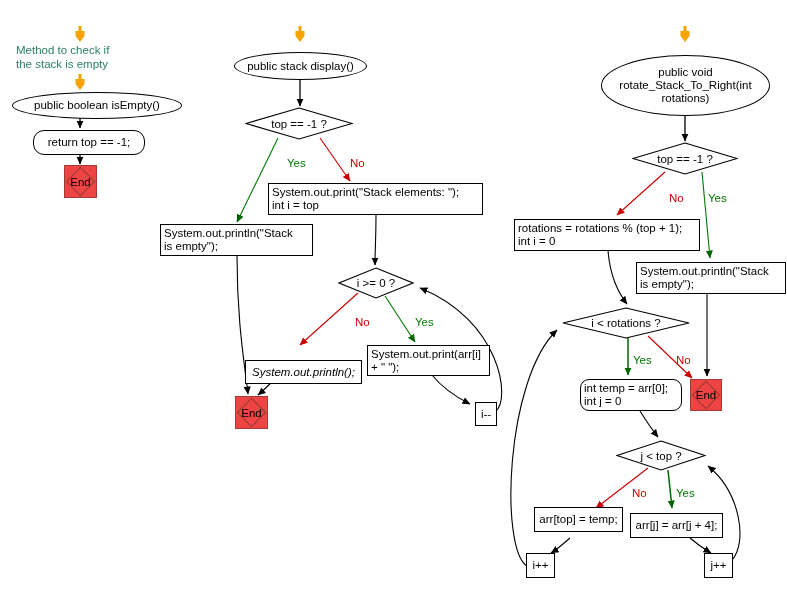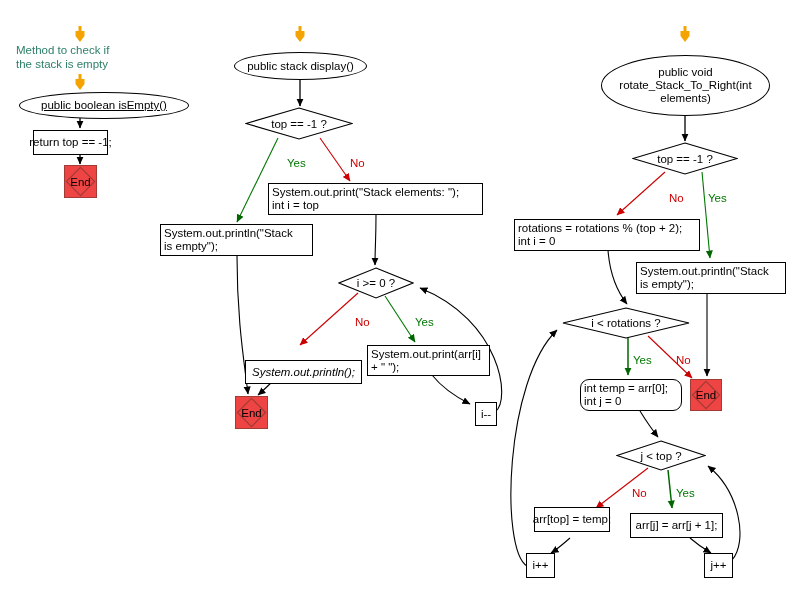--- a/index.html
+++ b/index.html
@@ -194,23 +194,23 @@
 the stack is empty</div>
 
   <div class="startmark" style="left:74px; top:74px;">
     <svg width="12" height="16" viewBox="0 0 12 16" xmlns="http://www.w3.org/2000/svg">
       <rect x="4.5" y="0" width="3" height="5" fill="#f5a300"></rect>
       <rect x="1.5" y="5" width="9" height="5" fill="#f5a300"></rect>
       <path d="M1.5,10 L10.5,10 L6,16 z" fill="#f5a300"></path>
     </svg>
   </div>
 
-  <div class="node oval" style="left:19px; top:92px; width:170px; height:27px;text-decoration:underline;">public boolean isEmpty()</div>
-
-  <div class="node proc" style="left:33px; top:130px; width:75px; height:25px; display:flex; align-items:center; justify-content:center;">return top == -1;</div>
+  <div class="node oval" style="left:12px; top:92px; width:170px; height:27px;">public boolean isEmpty()</div>
+
+  <div class="node proc" style="left:33px; top:130px; width:112px; height:25px; display:flex; align-items:center; justify-content:center;border-radius:11px;">return top == -1;</div>
 
   <div class="endnode" style="left:64px; top:165px; width:33px; height:33px;">
     <svg class="dia" viewBox="0 0 33 33" xmlns="http://www.w3.org/2000/svg">
         <path d="M16.5,1.5 L31.5,16.5 L16.5,31.5 L1.5,16.5 z" fill="none" stroke="#a03b35" stroke-width="1.2"></path>
       </svg>
     <div class="lbl">End</div>
   </div>
 
   <div class="startmark" style="left:294px; top:26px;">
     <svg width="12" height="16" viewBox="0 0 12 16" xmlns="http://www.w3.org/2000/svg">
@@ -265,33 +265,33 @@
   <div class="startmark" style="left:679px; top:26px;">
     <svg width="12" height="16" viewBox="0 0 12 16" xmlns="http://www.w3.org/2000/svg">
       <rect x="4.5" y="0" width="3" height="5" fill="#f5a300"></rect>
       <rect x="1.5" y="5" width="9" height="5" fill="#f5a300"></rect>
       <path d="M1.5,10 L10.5,10 L6,16 z" fill="#f5a300"></path>
     </svg>
   </div>
 
   <div class="node oval" style="left:601px; top:55px; width:169px; height:61px;">public void
 rotate_Stack_To_Right(int
-elements)</div>
+rotations)</div>
 
   <div class="diamond-wrap" style="left:632px; top:142px; width:106px; height:33px;">
     <svg width="106" height="33" viewBox="0 0 106 33" xmlns="http://www.w3.org/2000/svg">
         <path d="M53,1 L105,16.5 L53,32 L1,16.5 z" fill="#ffffff" stroke="#000000" stroke-width="1.1"></path>
       </svg>
     <div class="diamond-label">top == -1 ?</div>
   </div>
 
   <div class="edgelabel lbl-no" style="left:669px; top:192px;">No</div>
   <div class="edgelabel lbl-yes" style="left:708px; top:192px;">Yes</div>
 
-  <div class="node proc" style="left:514px; top:219px; width:186px; height:32px;">rotations = rotations % (top + 2);
+  <div class="node proc" style="left:514px; top:219px; width:186px; height:32px;">rotations = rotations % (top + 1);
 int i = 0</div>
 
   <div class="node proc" style="left:636px; top:262px; width:150px; height:32px;">System.out.println("Stack
 is empty");</div>
 
   <div class="diamond-wrap" style="left:562px; top:307px; width:128px; height:32px;">
     <svg width="128" height="32" viewBox="0 0 128 32" xmlns="http://www.w3.org/2000/svg">
         <path d="M64,1 L127,16 L64,31 L1,16 z" fill="#ffffff" stroke="#000000" stroke-width="1.1"></path>
       </svg>
     <div class="diamond-label">i &lt; rotations ?</div>
@@ -313,21 +313,21 @@
   <div class="diamond-wrap" style="left:616px; top:440px; width:90px; height:31px;">
     <svg width="90" height="31" viewBox="0 0 90 31" xmlns="http://www.w3.org/2000/svg">
         <path d="M45,1 L89,15.5 L45,30 L1,15.5 z" fill="#ffffff" stroke="#000000" stroke-width="1.1"></path>
       </svg>
     <div class="diamond-label">j &lt; top ?</div>
   </div>
 
   <div class="edgelabel lbl-no" style="left:632px; top:487px;">No</div>
   <div class="edgelabel lbl-yes" style="left:676px; top:487px;">Yes</div>
 
-  <div class="node proc" style="left:534px; top:507px; width:76px; height:25px; display:flex; align-items:center; justify-content:center;">arr[top] = temp;</div>
-
-  <div class="node proc" style="left:630px; top:513px; width:93px; height:25px; display:flex; align-items:center; justify-content:center;">arr[j] = arr[j + 1];</div>
+  <div class="node proc" style="left:534px; top:507px; width:89px; height:25px; display:flex; align-items:center; justify-content:center;">arr[top] = temp;</div>
+
+  <div class="node proc" style="left:630px; top:513px; width:93px; height:25px; display:flex; align-items:center; justify-content:center;">arr[j] = arr[j + 4];</div>
 
   <div class="node proc" style="left:526px; top:553px; width:29px; height:25px; display:flex; align-items:center; justify-content:center;">i++</div>
 
   <div class="node proc" style="left:704px; top:553px; width:29px; height:25px; display:flex; align-items:center; justify-content:center;">j++</div>
 
 </div>
 
 </body></html>

